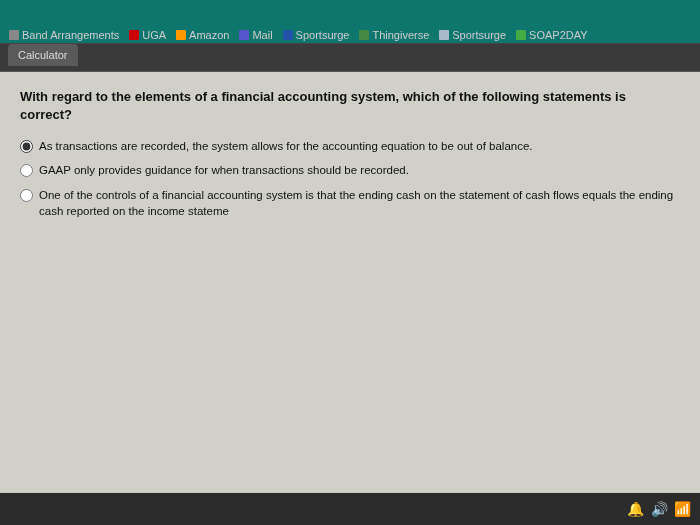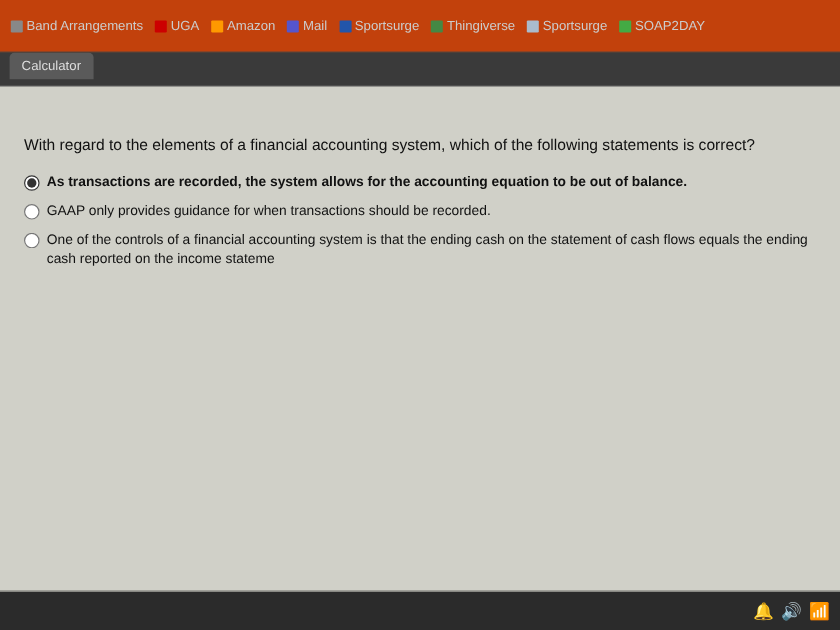--- a/index.html
+++ b/index.html
@@ -10,23 +10,23 @@
       background: #1a1a1a;
       font-family: Arial, sans-serif;
       overflow: hidden;
       position: relative;
     }
 
     
     .browser-top-bar {
       width: 100%;
       height: 44px;
-      background: #c2410c;
-      display: flex;
-      align-items: center;
+      background: #0f766e;
+      display: flex;
+      align-items: flex-end;
       padding: 0 4px;
       overflow: hidden;
       border-bottom: 1px solid #444;
     }
 
     .bookmark-item {
       display: flex;
       align-items: center;
       gap: 3px;
       color: #ccc;
@@ -70,25 +70,24 @@
     
     .main-content {
       width: 100%;
       background: #d0d0c8;
       min-height: 420px;
       padding: 16px 20px;
     }
 
     .question-text {
       font-size: 13px;
-      font-weight: normal;
+      font-weight: bold;
       color: #111;
       margin-bottom: 14px;
       line-height: 1.4;
-      margin-top: 24px;
     }
 
     .answer-option {
       display: flex;
       align-items: flex-start;
       gap: 6px;
       margin-bottom: 8px;
       font-size: 11.5px;
       color: #111;
       line-height: 1.4;
@@ -100,21 +99,21 @@
       flex-shrink: 0;
       cursor: pointer;
       accent-color: #333;
     }
 
     .answer-option label {
       cursor: pointer;
     }
 
     .answer-option.selected label {
-      font-weight: bold;
+      font-weight: normal;
     }
 
     
     .lower-area {
       width: 100%;
       height: 280px;
       background: #c8c8c0;
       position: relative;
     }
 

